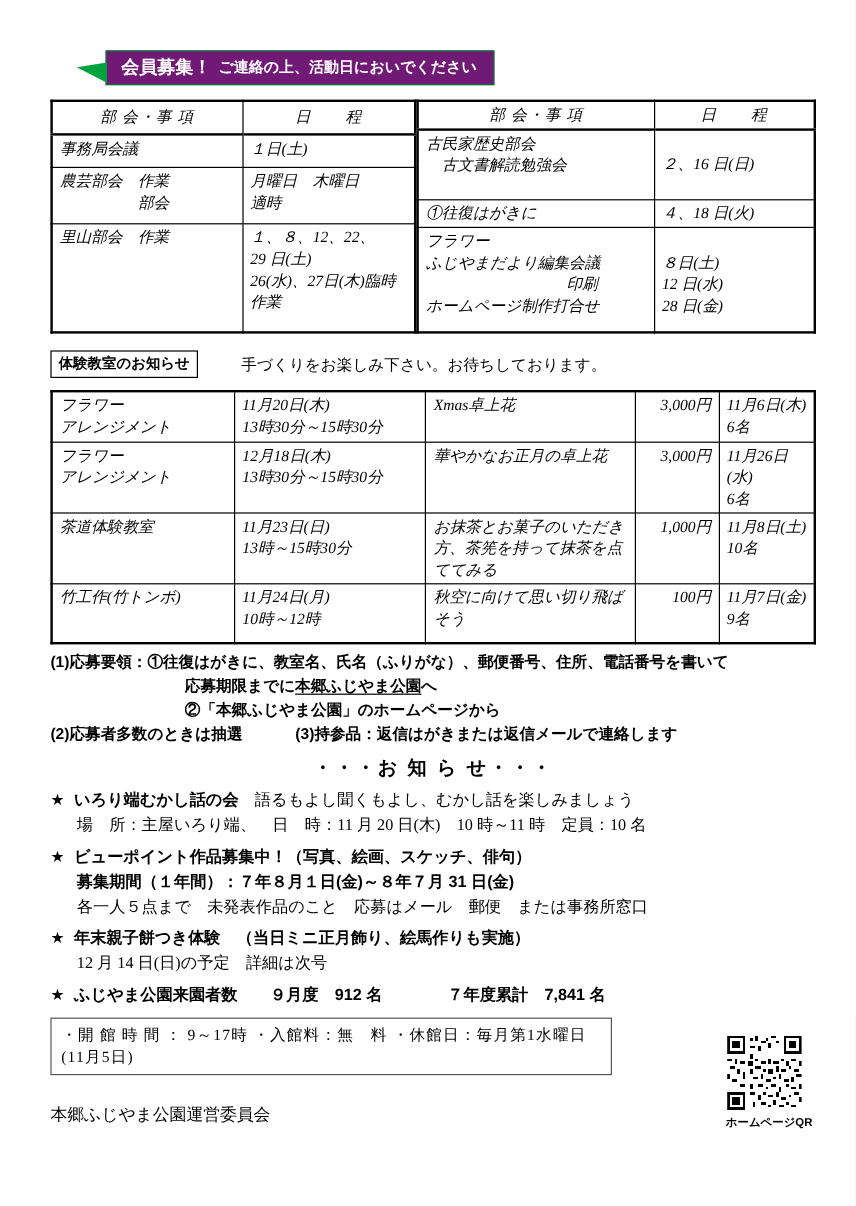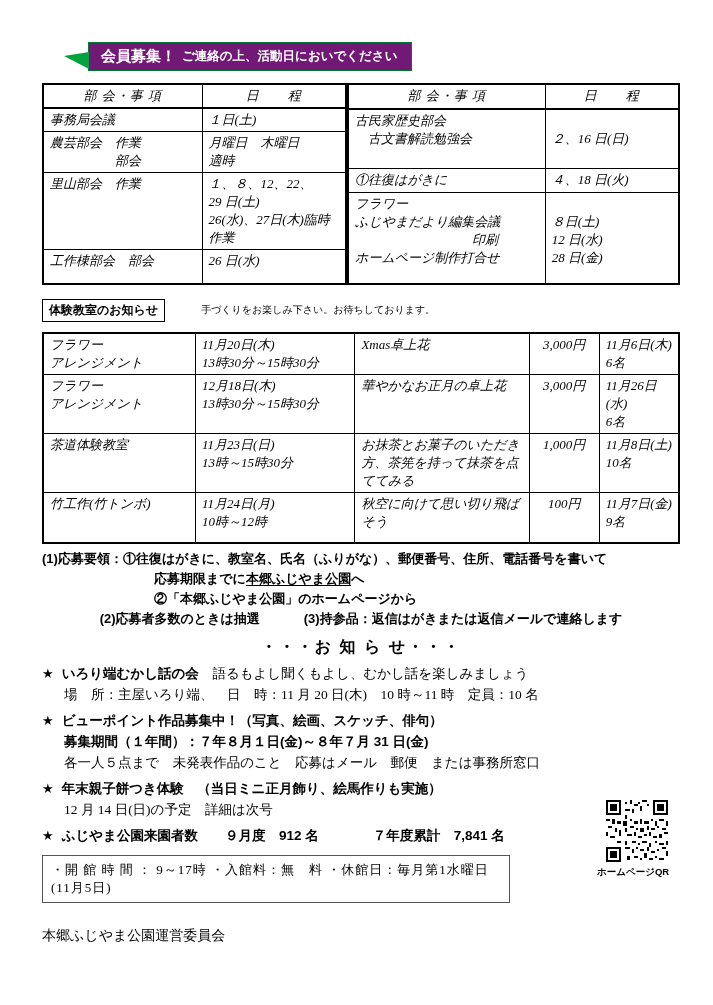--- a/index.html
+++ b/index.html
@@ -40,50 +40,50 @@
   .pre { white-space:pre-line; line-height:18px; }
   .t-left col.c1 { width:160px; } .t-left col.c2 { width:145px; }
   .t-right col.c1 { width:198px; } .t-right col.c2 { width:135px; }
   .vmid { vertical-align:middle; }
   
   .class-head-row { display:flex; align-items:center; margin-top:14px; gap:36px; }
   .class-box {
     border:1.5px solid #000; padding:2px 6px; font-size:12px; font-weight:bold;
     font-family:"Liberation Sans", sans-serif;
   }
-  .class-tagline { font-size:10px; }
+  .class-tagline { font-size:13px; }
   .class-table { margin-top:10px; border:2px solid #000; }
   .class-table col.c1{width:153px;} .class-table col.c2{width:160px;}
   .class-table col.c3{width:175px;} .class-table col.c4{width:70px;}
   .class-table col.c5{width:80px;}
   .class-table th { border-bottom:1.5px solid #000; }
-  .fee { text-align:center;margin-left:45px; }
+  .fee { text-align:right;margin-left:45px; }
   
   .notes { margin-top:5px; font-family:"Liberation Sans", sans-serif; font-weight:bold; font-size:13px; line-height:20px; }
   .notes .ind { margin-left:112px; }
-  .notes .two { display:flex; gap:44px;justify-content:center; }
+  .notes .two { display:flex; gap:44px; }
   .u { text-decoration:underline; text-underline-offset:2px; }
   
   .news-heading { text-align:center; font-weight:bold; font-size:16px; letter-spacing:2px; margin-top:8px; font-family:"Liberation Sans", sans-serif; }
   .news { font-size:13.5px; }
   .news .item { margin-top:5px; line-height:21px; }
   .news .l1 { display:flex; gap:8px; align-items:baseline; }
   .star { font-size:13px; }
   .b { font-weight:bold; font-family:"Liberation Sans", sans-serif; }
   .news .sub { margin-left:22px; line-height:21px; }
   
   .hours-box {
     margin-top:9px; width:468px; border:1.5px solid #555;
     padding:5px 8px; font-size:13px; letter-spacing:1px;
   }
   
   .footer { margin-top:24px; font-size:13.5px; }
   .footer .org { font-size:14px; }
   
-  .qr-wrap { position:absolute; left:597px; top:800px; width:80px; text-align:left; }
+  .qr-wrap { position:absolute; left:597px; top:863px; width:80px; text-align:right; }
   .qr-wrap svg { width:62px; height:62px; display:block; margin:0 auto; }
   .qr-label { font-size:9.5px; font-weight:bold; font-family:"Liberation Sans", sans-serif; margin-top:4px; white-space:nowrap; }
 </style>
 </head>
 <body>
 
 <div class="page">
 
 
   <div class="title-row">
@@ -112,24 +112,20 @@
         <td class="pre">農芸部会　作業
 　　　　　部会</td>
         <td class="pre">月曜日　木曜日
 適時</td>
       </tr>
       <tr style="height:76px">
         <td class="pre">里山部会　作業</td>
         <td class="pre">１、８、12、22、
 29 日(土)
 26(水)、27日(木)臨時作業</td>
-      </tr>
-      <tr style="height:34px">
-        <td class="pre">工作棟部会　部会</td>
-        <td class="pre">26 日(水)</td>
       </tr>
     </tbody>
       </table>
     <table class="t-right">
       <colgroup>
           <col class="c1">
           <col class="c2">
         </colgroup>
       <tbody>
           <tr>

